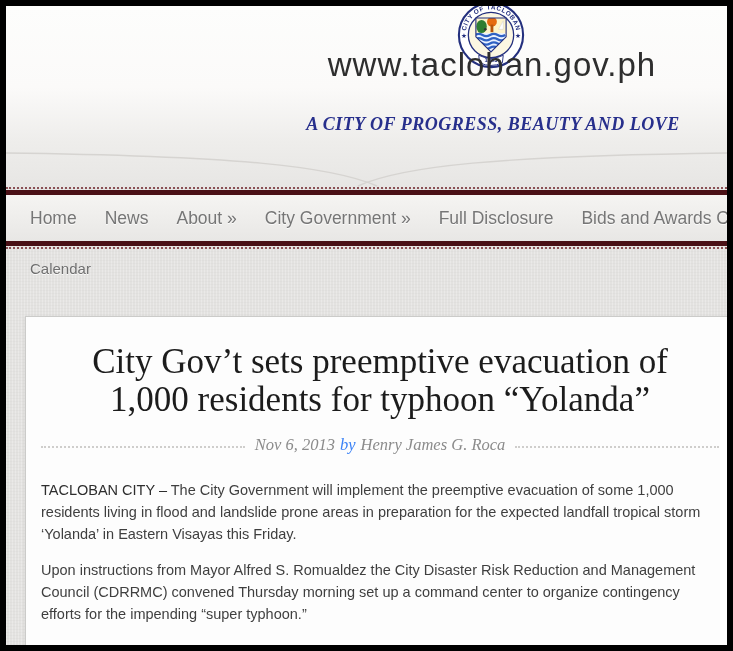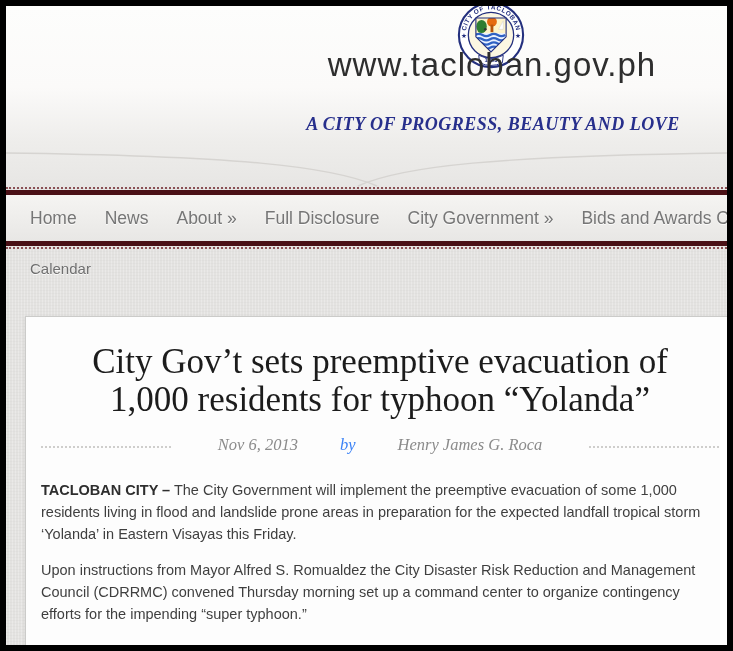--- a/index.html
+++ b/index.html
@@ -101,34 +101,33 @@
     text-align:center;
     width:678px;
   }
   .dateline {
     width:678px;
     margin-top:16px;
     display:flex; align-items:center;
     font-family:"Liberation Serif", serif;
     font-style:italic; font-size:16.5px; color:#8b8b8b;
     white-space:nowrap;
-    gap:37px;
   }
   .dateline::before, .dateline::after {
     content:""; flex:1; border-top:2px dotted #cfcecc; margin-top:3px;
   }
   .dateline::before { margin-right:10px; }
   .dateline::after  { margin-left:10px; }
   .dateline .by { color:#3b82f6; font-weight:normal; padding:0 5px; }
   .article-body { margin-top:24px; width:675px; }
   .article-body p {
     font-size:14.5px; line-height:22px; color:#3f3f3f;
     margin-bottom:14px;
   }
-  .article-body .lead-label { font-weight:bold; color:#2e2e2e;margin-top:45px; }
+  .article-body .lead-label { font-weight:normal; color:#2e2e2e;margin-top:45px; }
 </style>
 </head>
 <body>
 
 <div class="frame">
   <div class="page">
 
     <header class="site-header">
       <svg class="seal" viewBox="0 0 72 72">
         <circle cx="36" cy="36" r="34" fill="#ffffff" stroke="#24307e" stroke-width="2.2"></circle>
@@ -173,22 +172,22 @@
       </svg>
     </header>
 
     <div class="rule-dots-top"></div>
     <div class="rule-bar"></div>
 
     <nav class="main-nav">
       <div class="nav-item">Home</div>
       <div class="nav-item">News</div>
       <div class="nav-item">About »</div>
+      <div class="nav-item">City Government »</div>
       <div class="nav-item">Full Disclosure</div>
-      <div class="nav-item">City Government »</div>
       <div class="nav-item">Bids and Awards Committee</div>
     </nav>
 
     <div class="rule-bar"></div>
     <div class="rule-dots-bot"></div>
 
     <div class="submenu">
       <div class="submenu-item">Calendar</div>
     </div>
 

